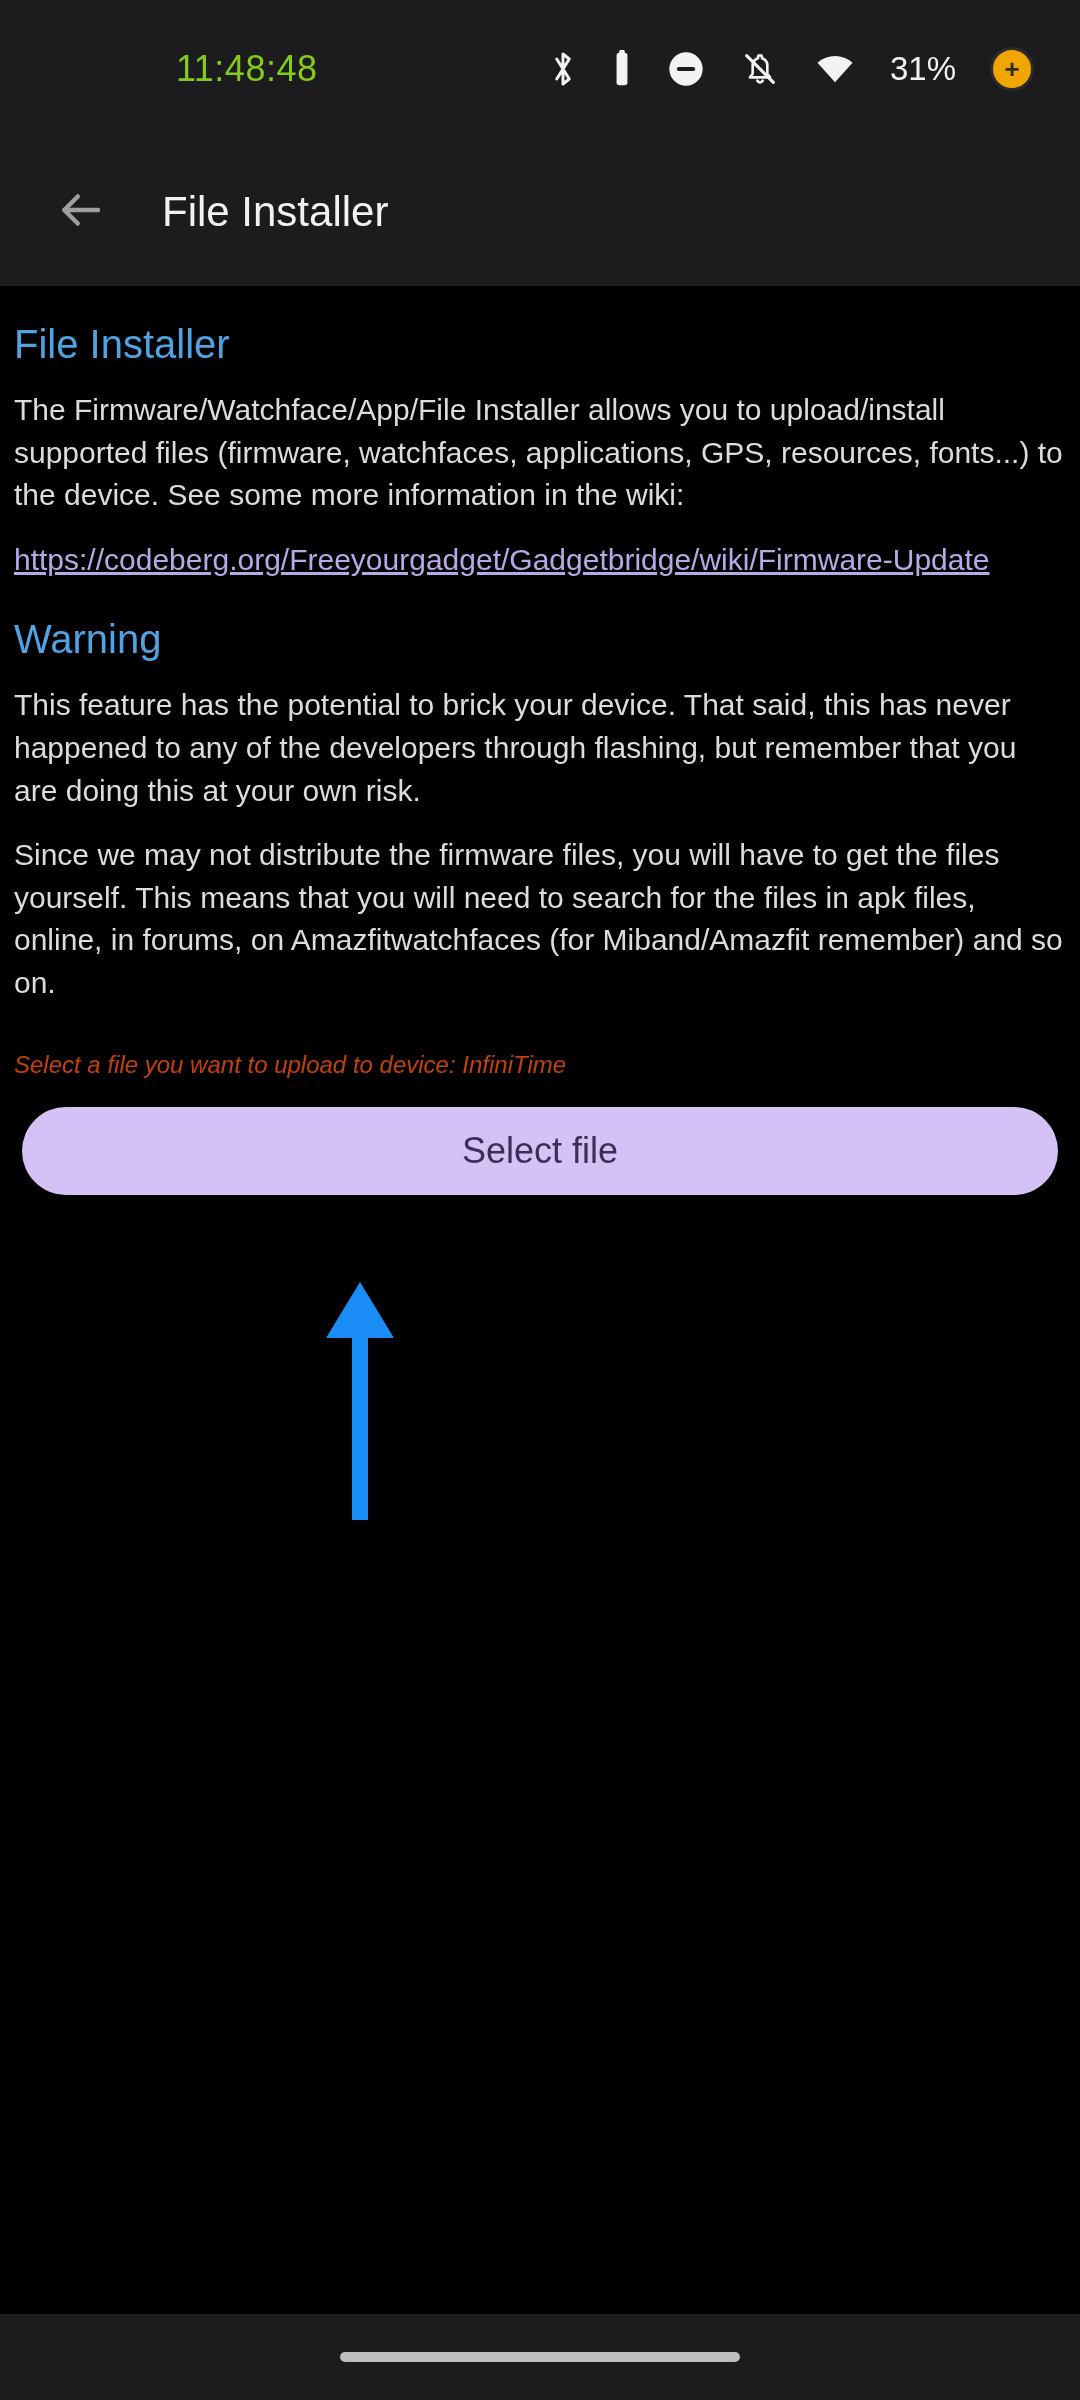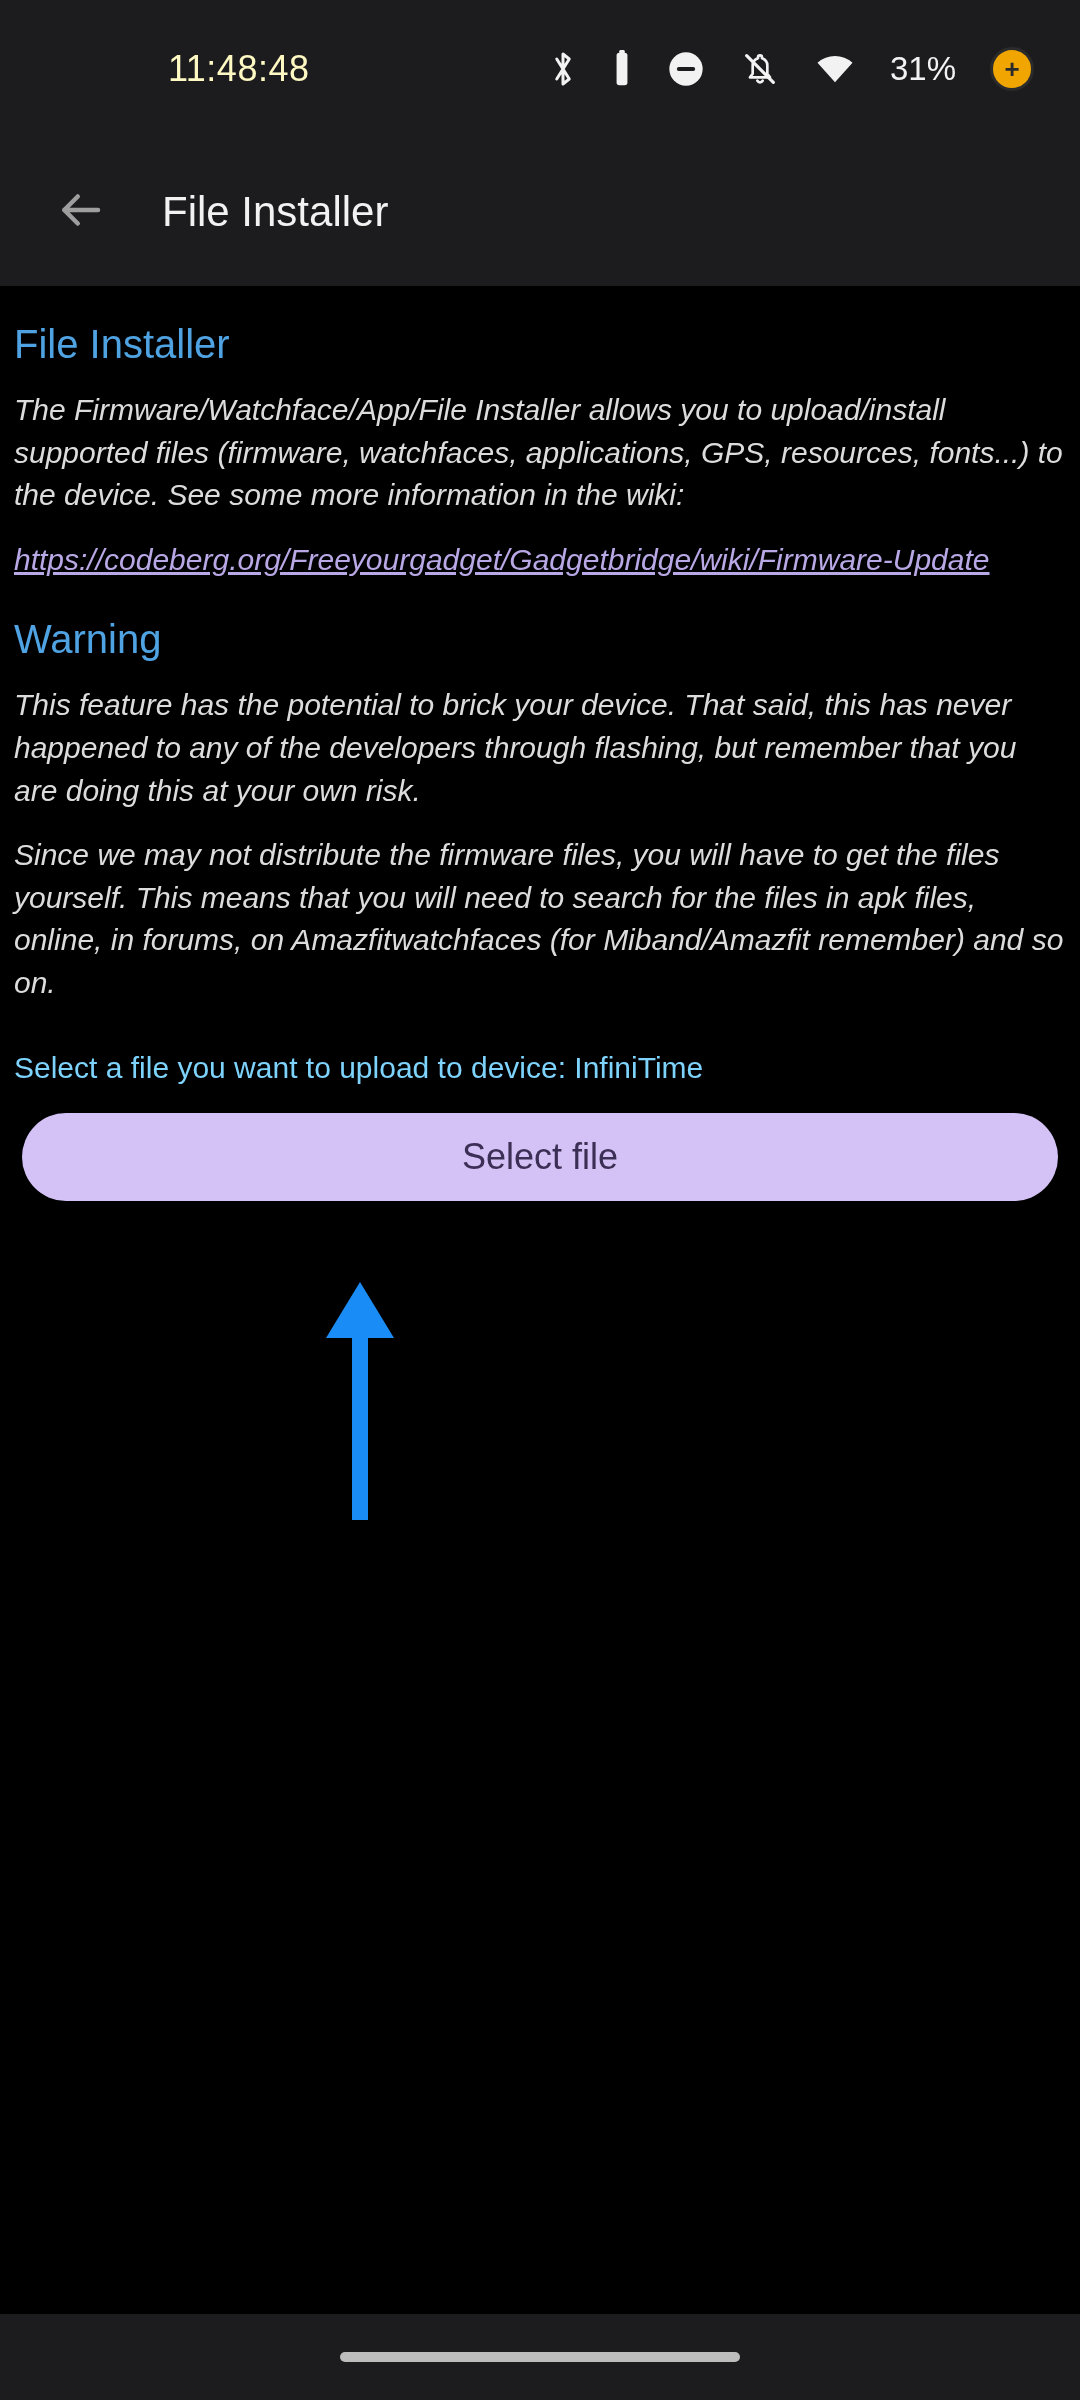--- a/index.html
+++ b/index.html
@@ -19,25 +19,25 @@
   
   .status-bar {
     height: 138px;
     background: #1c1c1e;
     display: flex;
     align-items: center;
     position: relative;
   }
   .status-clock {
     position: absolute;
-    left: 168px;
+    left: 176px;
     top: 50%;
     transform: translateY(-50%);
     font-size: 36px;
-    color: #fef9c3;
+    color: #84cc16;
     letter-spacing: 0.5px;
   }
   .status-icons {
     position: absolute;
     right: 46px;
     top: 50%;
     transform: translateY(-50%);
     display: flex;
     align-items: center;
     gap: 34px;
@@ -95,32 +95,32 @@
     font-size: 40px;
     font-weight: normal;
     margin: 36px 0 0 0;
     padding: 0;
   }
   p.body {
     font-size: 30px;
     line-height: 1.42;
     color: #dcdcdc;
     margin: 22px 0 0 0;
-    font-style: italic;
   }
   a.wiki-link {
     color: #b9a8e6;
     text-decoration: underline;
     word-break: break-all;
     font-size: 30px;
   }
   .select-line {
-    font-size: 30px;
-    color: #7dd3fc;
+    font-size: 24px;
+    color: #c2410c;
     margin-top: 46px;
+    font-style: italic;
   }
   .select-file-btn {
     margin: 28px 8px 0 8px;
     height: 88px;
     border-radius: 54px;
     background: #d4c2f7;
     color: #3c2f55;
     font-size: 36px;
     display: flex;
     align-items: center;

